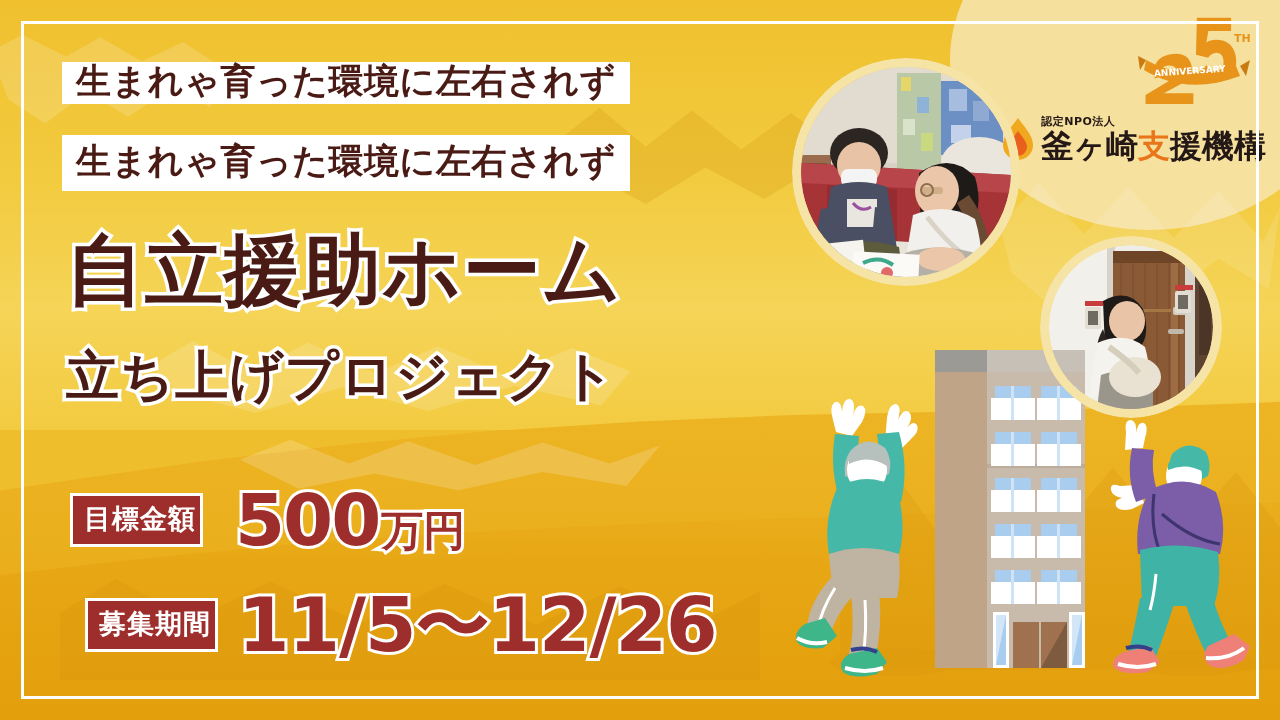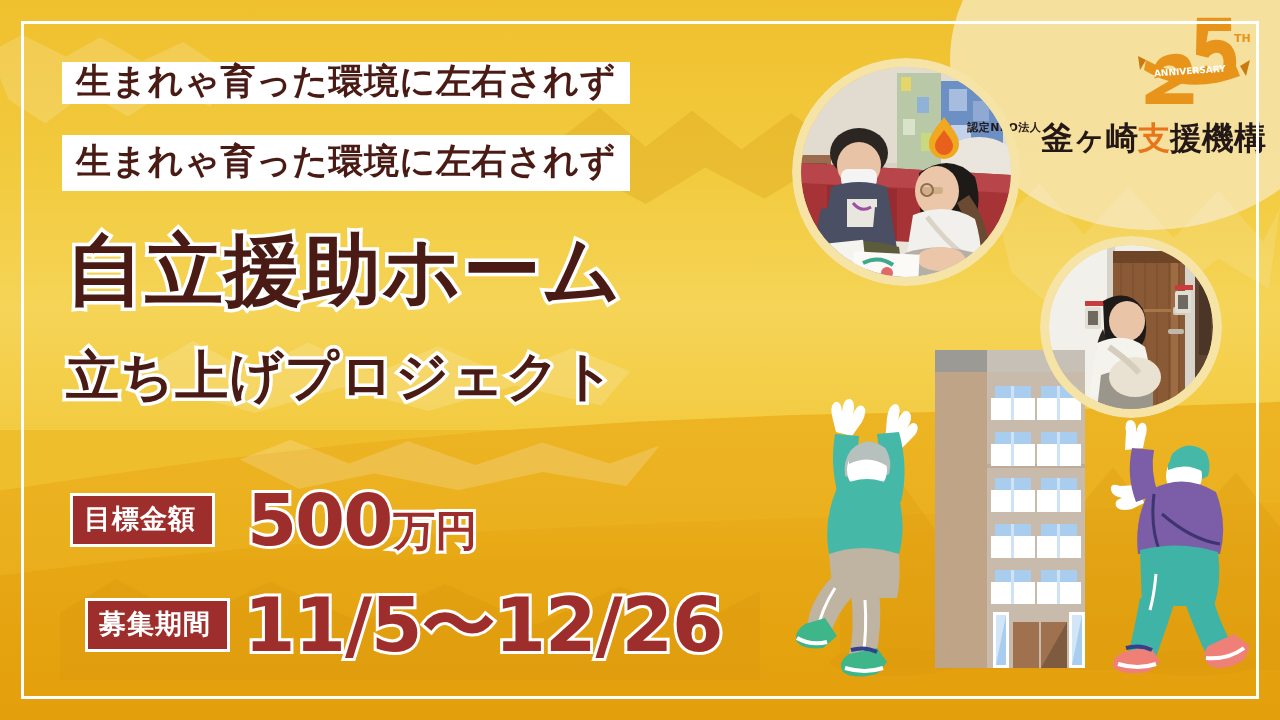--- a/index.html
+++ b/index.html
@@ -73,44 +73,44 @@
   #title1{top:232px;font-size:78px;}
   #title2{top:350px;font-size:53px;}
 
   
   .info-row{position:absolute;display:flex;align-items:center;}
   #row-amount{left:70px;top:484px;}
   #row-period{left:85px;top:588px;}
   .badge{
     background:#9E2E2B;border:3px solid #FFFFFF;color:#FFFFFF;
     font-weight:700;font-size:27px;line-height:1;
-    padding:9px 16px 12px 11px;
+    padding:9px 4px 12px 11px;
     font-family:"DejaVu Sans", sans-serif;
     letter-spacing:1px;white-space:nowrap;
   }
   .value{
     color:#9E2E2B;font-weight:900;line-height:1;margin-left:32px;
     font-family:"DejaVu Sans", sans-serif;
     -webkit-text-stroke:6px #FFFFFF;paint-order:stroke fill;
     white-space:nowrap;display:flex;align-items:baseline;
   }
   .value .big{font-size:72px;letter-spacing:-2px;}
   .value .unit{font-size:42px;margin-left:2px;}
-  #period-value{font-size:74px;letter-spacing:-1px;margin-left:14px;}
+  #period-value{font-size:74px;letter-spacing:-1px;margin-left:20px;}
 
   
   .anniv{position:absolute;right:26px;top:12px;width:120px;height:92px;}
   .anniv svg{display:block;}
 
   
   .npo{
     position:absolute;right:14px;top:116px;display:flex;align-items:center;gap:6px;
   }
   .flame{width:34px;height:44px;flex:0 0 auto;}
-  .npo-text{display:flex;flex-direction:row;line-height:1;}
+  .npo-text{display:flex;flex-direction:column;line-height:1;}
   .npo-sub{
     font-size:11px;color:#231815;font-weight:700;letter-spacing:.5px;
     font-family:"DejaVu Sans", sans-serif;margin-bottom:3px;
   }
   .npo-main{
     font-size:32px;font-weight:700;color:#231815;letter-spacing:0px;
     font-family:"DejaVu Sans", sans-serif;white-space:nowrap;
   }
   .npo-main .hl{color:#E8751A;}
 

